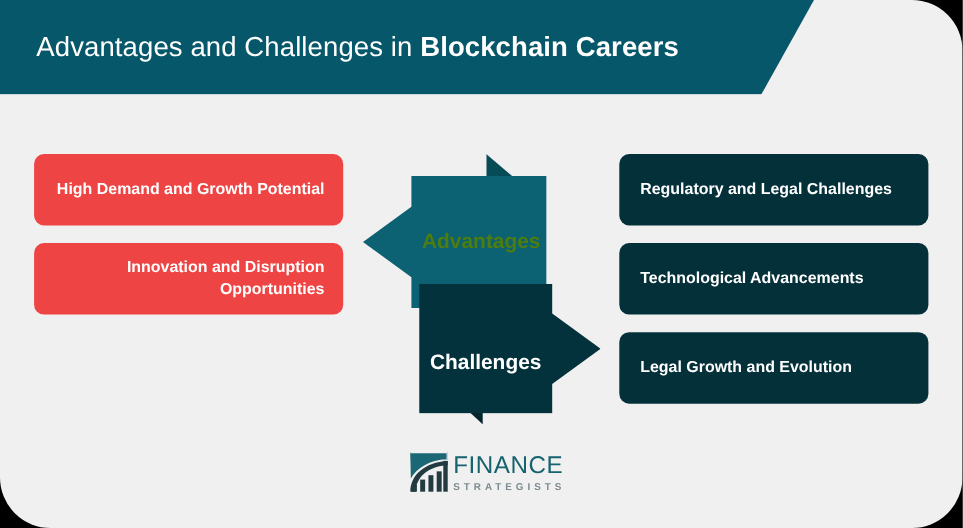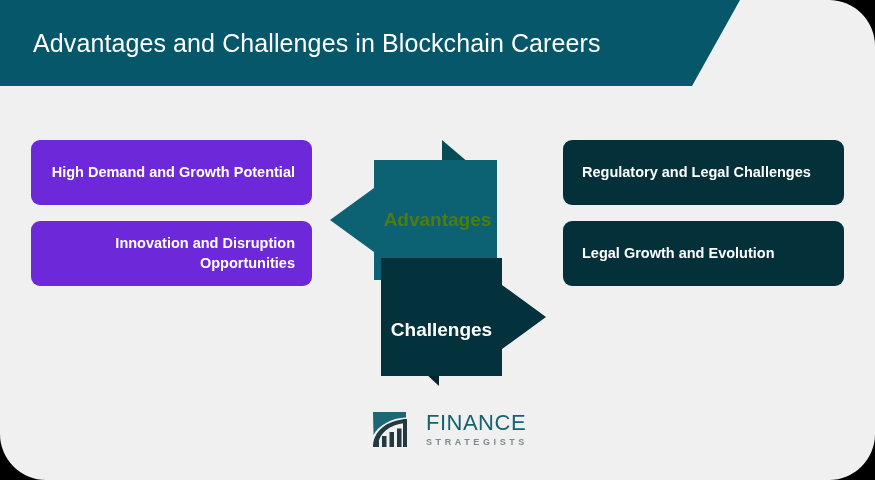--- a/index.html
+++ b/index.html
@@ -40,21 +40,21 @@
   }
   .header-title {
     color: #ffffff;
     font-size: 25px;
     font-weight: 400;
     letter-spacing: 0.1px;
     margin-left: 33px;
     white-space: nowrap;
   }
   .header-title .accent {
-    font-weight: 400;
+    font-weight: 700;
   }
 
   
   .col {
     position: absolute;
     top: 140px;
     width: 281px;
     display: flex;
     flex-direction: column;
     gap: 16px;
@@ -67,21 +67,21 @@
     height: 65px;
     border-radius: 9px;
     display: flex;
     align-items: center;
     color: #ffffff;
     font-size: 14.5px;
     font-weight: 700;
     line-height: 1.35;
   }
   .col-left .item-box {
-    background: #6d28d9;
+    background: #ef4444;
     justify-content: flex-end;
     text-align: right;
     padding: 0 17px 0 14px;
   }
   .col-right .item-box {
     background: #04303a;
     justify-content: flex-start;
     text-align: left;
     padding: 0 2px 0 19px;
   }
@@ -161,21 +161,21 @@
   }
 
   
   .logo {
     position: absolute;
     left: 372px;
     top: 408px;
     height: 42px;
     display: flex;
     align-items: center;
-    gap: 18px;
+    gap: 4px;
   }
   .logo-mark { display: block; }
   .logo-words {
     display: flex;
     flex-direction: column;
     justify-content: center;
     line-height: 1;
   }
   .logo-finance {
     color: #16626f;
@@ -202,20 +202,21 @@
     </div>
   </div>
 
   <div class="col col-left">
     <div class="item-box">High Demand and Growth Potential</div>
     <div class="item-box">Innovation and Disruption Opportunities</div>
   </div>
 
   <div class="col col-right">
     <div class="item-box">Regulatory and Legal Challenges</div>
+    <div class="item-box">Technological Advancements</div>
     <div class="item-box">Legal Growth and Evolution</div>
   </div>
 
   <div class="arrows">
     <div class="arrow-shape tab-advantages"></div>
     <div class="arrow-shape arrow-advantages"></div>
     <div class="arrow-advantages-label">Advantages</div>
     <div class="arrow-shape tab-challenges"></div>
     <div class="arrow-shape arrow-challenges"></div>
     <div class="arrow-challenges-label">Challenges</div>

